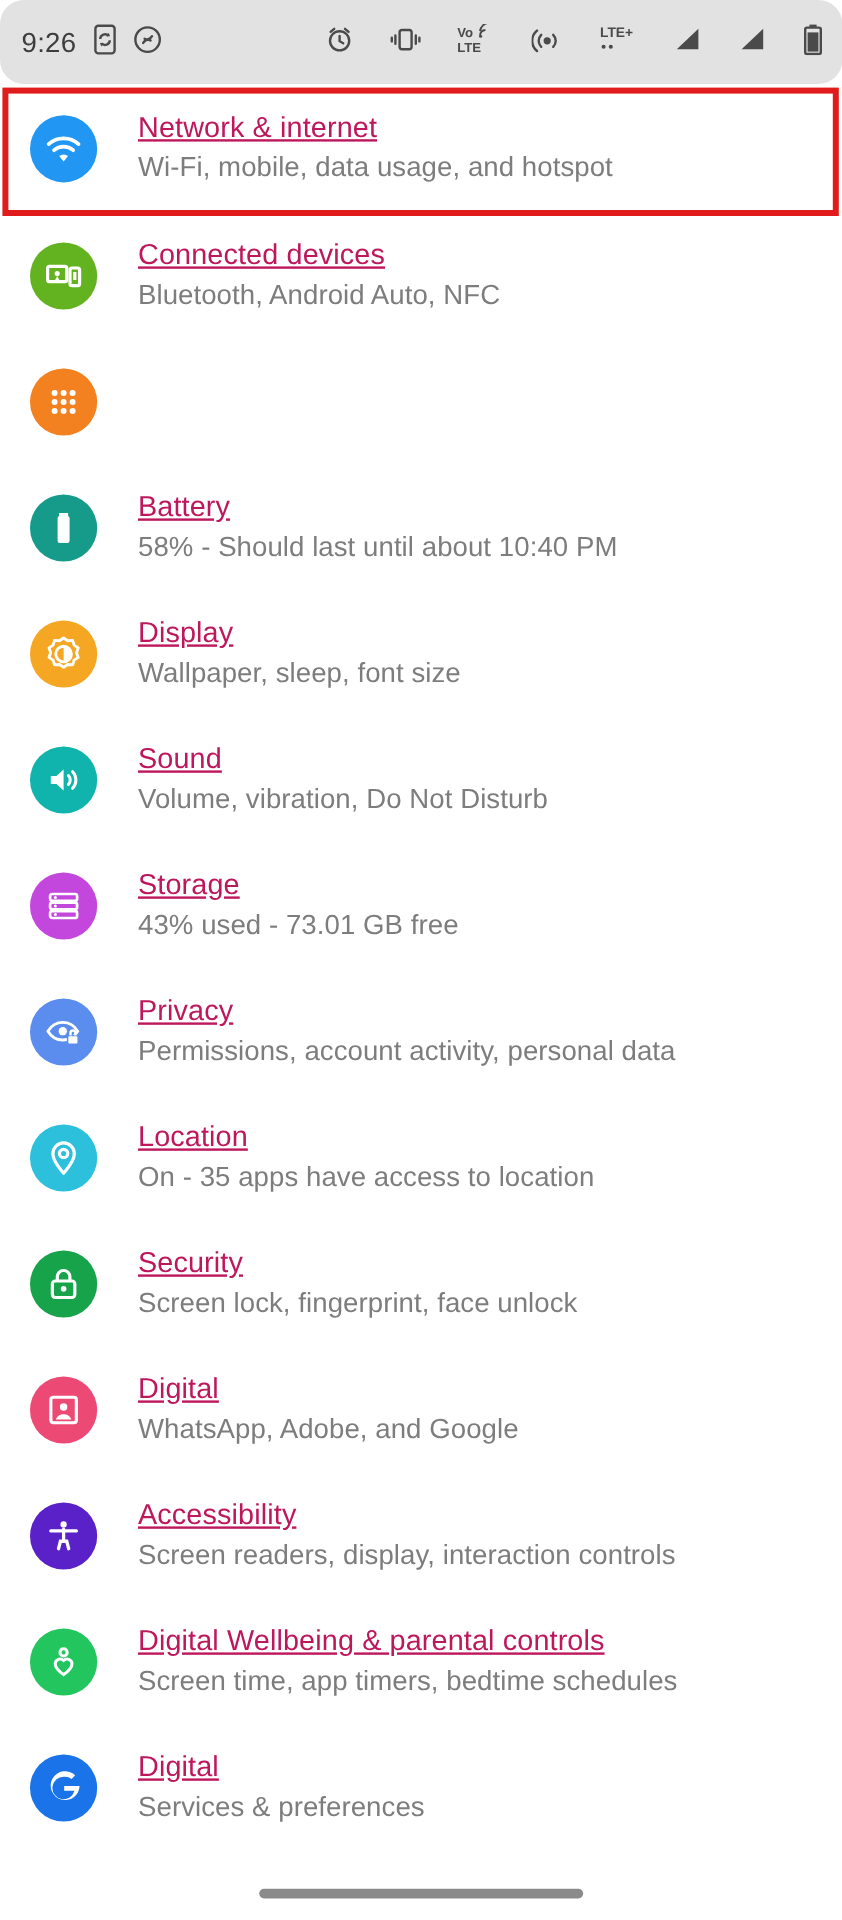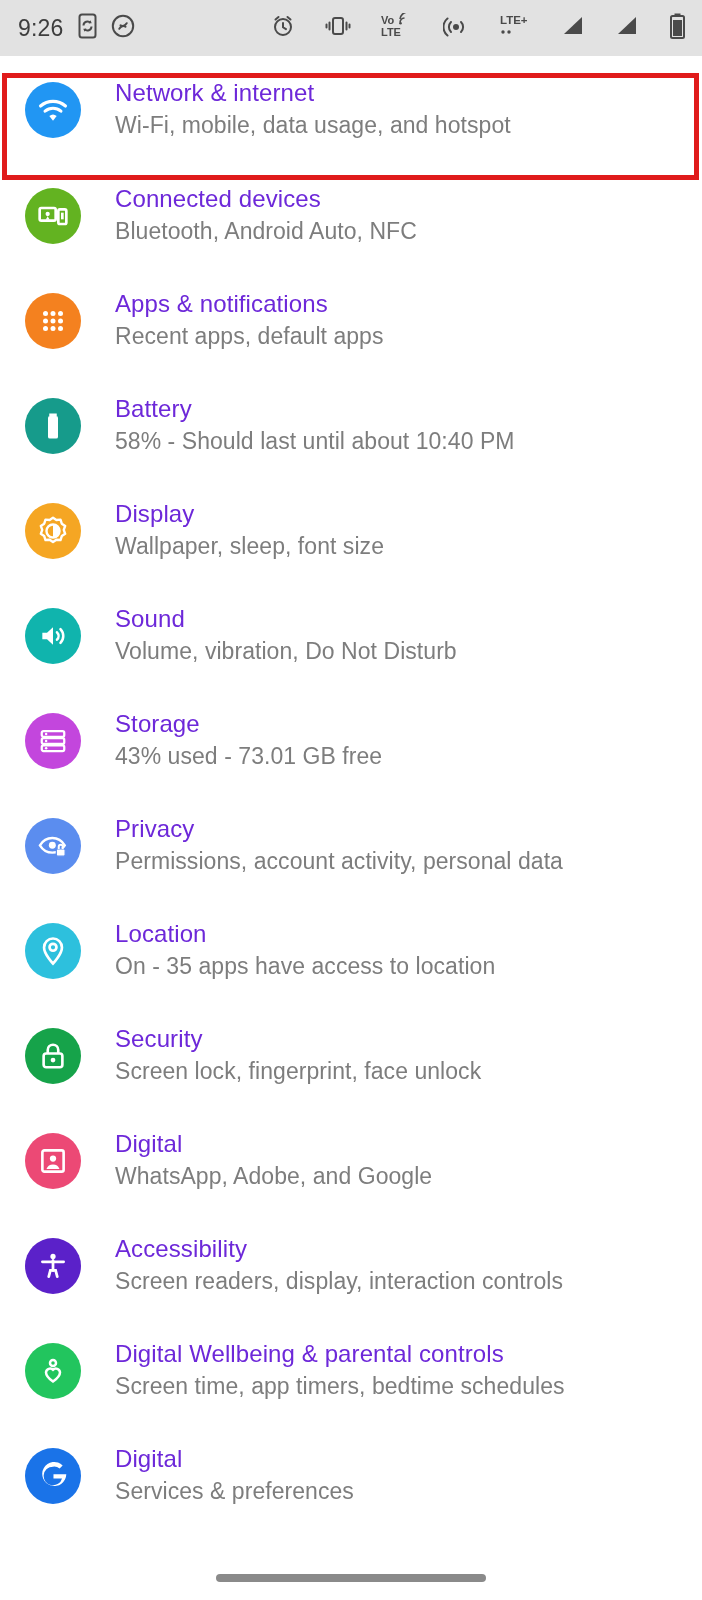--- a/index.html
+++ b/index.html
@@ -13,25 +13,26 @@
   #screen {
     position: relative;
     width: 702px;
     height: 1600px;
     background: #ffffff;
   }
 
   
   .statusbar {
     position: relative;
-    height: 56px;
+    height: 70px;
     background: #e2e2e2;
     display: flex;
     align-items: center;
     padding: 0 16px 0 18px;
+    border-radius: 20px;
   }
   .sb-left { display: flex; align-items: center; gap: 13px; }
   .sb-right { margin-left: auto; display: flex; align-items: center; gap: 30px; }
   .sb-time {
     font-size: 23px;
     color: #3d3d3d;
     letter-spacing: 0.2px;
     font-family: "Liberation Sans", sans-serif;
   }
   .sb-icon { display: block; }
@@ -54,23 +55,24 @@
     border-radius: 50%;
     flex: 0 0 56px;
     display: flex;
     align-items: center;
     justify-content: center;
     margin-right: 34px;
   }
   .row-text { display: flex; flex-direction: column; justify-content: center; }
   .row-title {
     font-size: 24px;
-    color: #6d28d9;
+    color: #be185d;
     line-height: 1.24;
     letter-spacing: 0.1px;
+    text-decoration: underline;
   }
   .row-sub {
     font-size: 23px;
     color: #7d7d7d;
     line-height: 1.35;
     margin-top: 3px;
     letter-spacing: 0.05px;
   }
 
   
@@ -236,24 +238,20 @@
               <circle cx="18" cy="6" r="2"></circle>
             <circle cx="6" cy="12" r="2"></circle>
               <circle cx="12" cy="12" r="2"></circle>
               <circle cx="18" cy="12" r="2"></circle>
             <circle cx="6" cy="18" r="2"></circle>
               <circle cx="12" cy="18" r="2"></circle>
               <circle cx="18" cy="18" r="2"></circle>
           </g>
         </svg>
       </div>
-      <div class="row-text">
-        <span class="row-title">Apps &amp; notifications</span>
-        <span class="row-sub">Recent apps, default apps</span>
-      </div>
     </div>
 
     <div class="row">
       <div class="row-icon" style="background:#169b8b">
         <svg width="30" height="30" viewBox="0 0 24 24">
           <rect x="9" y="2" width="6" height="2" fill="#fff"></rect>
           <rect x="8" y="4" width="8" height="18" rx="1.5" fill="#fff"></rect>
         </svg>
       </div>
       <div class="row-text">

